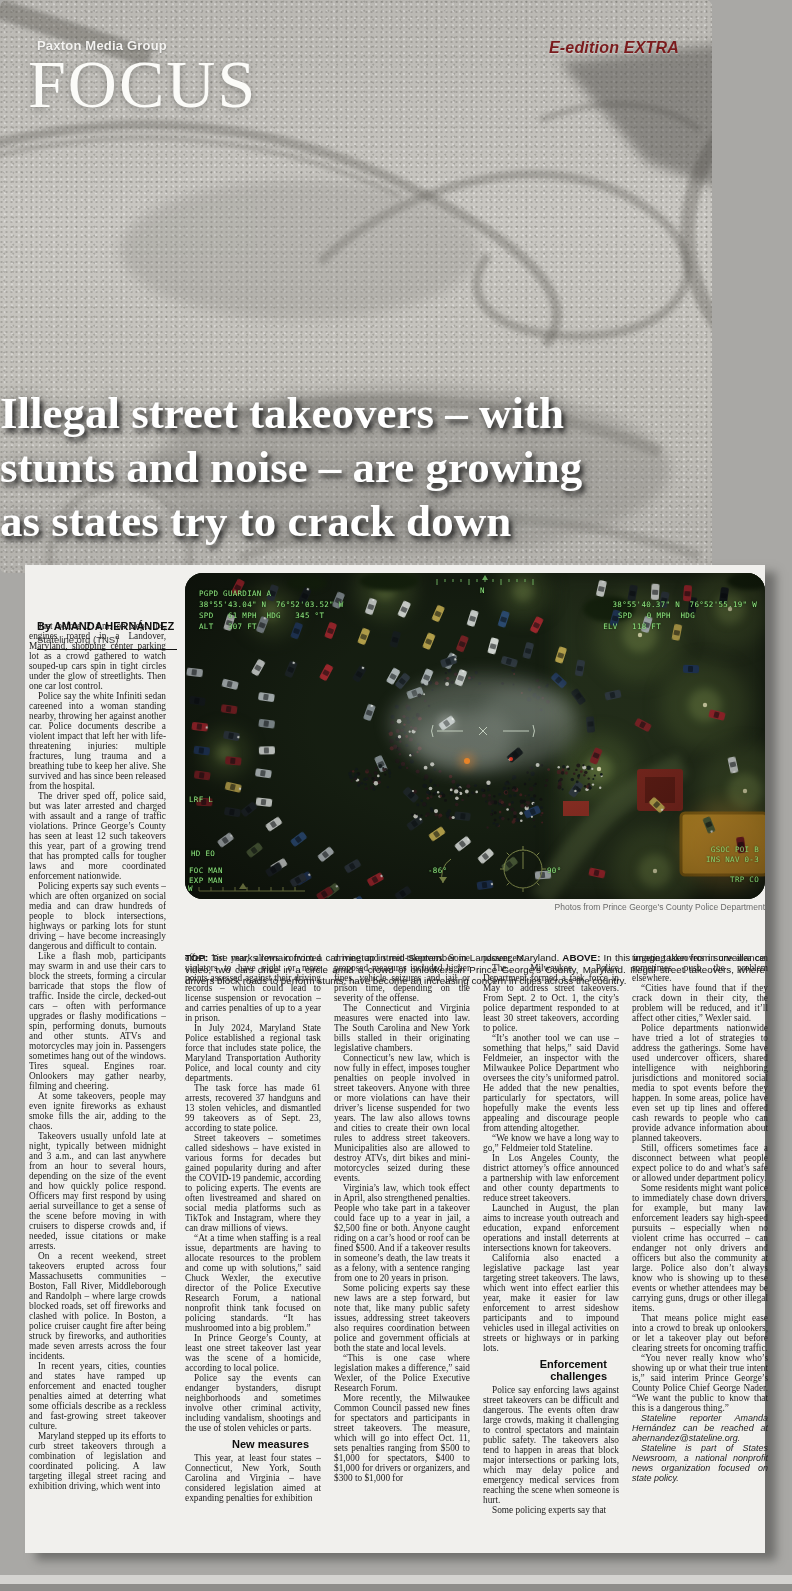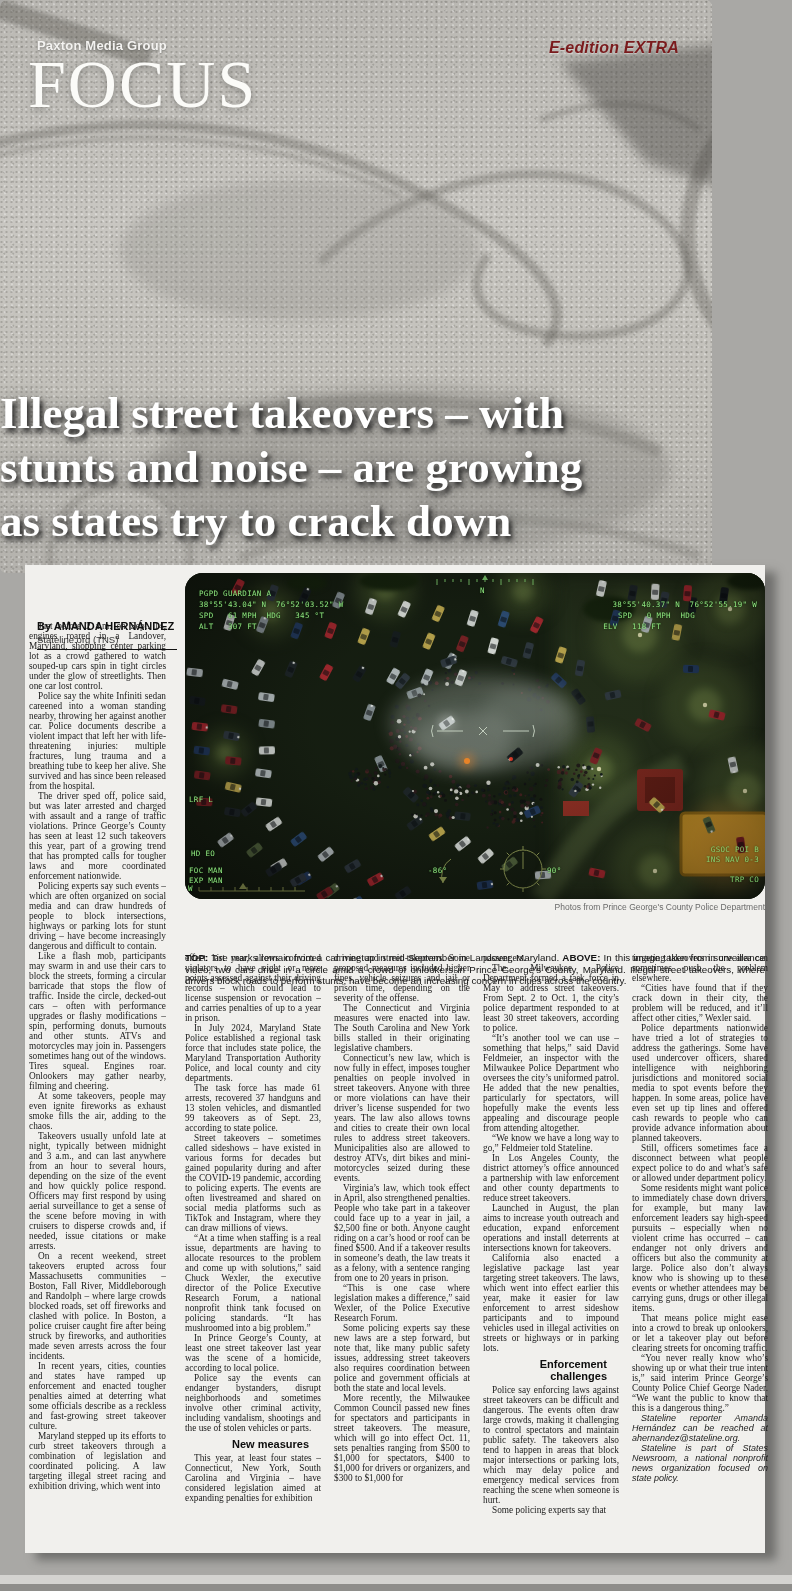--- a/index.html
+++ b/index.html
@@ -1046,22 +1046,22 @@
         <p class="bp">In Prince George’s County, at least one street takeover last year was the scene of a homicide, according to local police.</p>
         <p class="bp">Police say the events can endanger bystanders, disrupt neighborhoods and sometimes involve other criminal activity, including vandalism, shootings and the use of stolen vehicles or parts.</p>
         <div class="subhead">New measures</div>
         <p class="bp">This year, at least four states – Connecticut, New York, South Carolina and Virginia – have considered legislation aimed at expanding penalties for exhibition</p>
       </div>
     <div class="col">
         <p class="bp cont">driving and street takeovers. Some proposed measures included higher fines, vehicle seizures and jail or prison time, depending on the severity of the offense.</p>
         <p class="bp">The Connecticut and Virginia measures were enacted into law. The South Carolina and New York bills stalled in their originating legislative chambers.</p>
         <p class="bp">Connecticut’s new law, which is now fully in effect, imposes tougher penalties on people involved in street takeovers. Anyone with three or more violations can have their driver’s license suspended for two years. The law also allows towns and cities to create their own local rules to address street takeovers. Municipalities also are allowed to destroy ATVs, dirt bikes and mini-motorcycles seized during these events.</p>
         <p class="bp">Virginia’s law, which took effect in April, also strengthened penalties. People who take part in a takeover could face up to a year in jail, a $2,500 fine or both. Anyone caught riding on a car’s hood or roof can be fined $500. And if a takeover results in someone’s death, the law treats it as a felony, with a sentence ranging from one to 20 years in prison.</p>
+        <p class="bp">Some policing experts say these new laws are a step forward, but note that, like many public safety issues, addressing street takeovers also requires coordination between police and government officials at both the state and local levels.</p>
         <p class="bp">“This is one case where legislation makes a difference,” said Wexler, of the Police Executive Research Forum.</p>
-        <p class="bp">Some policing experts say these new laws are a step forward, but note that, like many public safety issues, addressing street takeovers also requires coordination between police and government officials at both the state and local levels.</p>
         <p class="bp">More recently, the Milwaukee Common Council passed new fines for spectators and participants in street takeovers. The measure, which will go into effect Oct. 11, sets penalties ranging from $500 to $1,000 for spectators, $400 to $1,000 for drivers or organizers, and $300 to $1,000 for</p>
       </div>
     <div class="col">
         <p class="bp cont">passengers.</p>
         <p class="bp">The Milwaukee Police Department formed a task force in May to address street takeovers. From Sept. 2 to Oct. 1, the city’s police department responded to at least 30 street takeovers, according to police.</p>
         <p class="bp">“It’s another tool we can use – something that helps,” said David Feldmeier, an inspector with the Milwaukee Police Department who oversees the city’s uniformed patrol. He added that the new penalties, particularly for spectators, will hopefully make the events less appealing and discourage people from attending altogether.</p>
         <p class="bp">“We know we have a long way to go,” Feldmeier told Stateline.</p>
         <p class="bp">In Los Angeles County, the district attorney’s office announced a partnership with law enforcement and other county departments to reduce street takeovers.</p>
         <p class="bp">Launched in August, the plan aims to increase youth outreach and education, expand enforcement operations and install deterrents at intersections known for takeovers.</p>
         <p class="bp">California also enacted a legislative package last year targeting street takeovers. The laws, which went into effect earlier this year, make it easier for law enforcement to arrest sideshow participants and to impound vehicles used in illegal activities on streets or highways or in parking lots.</p>

